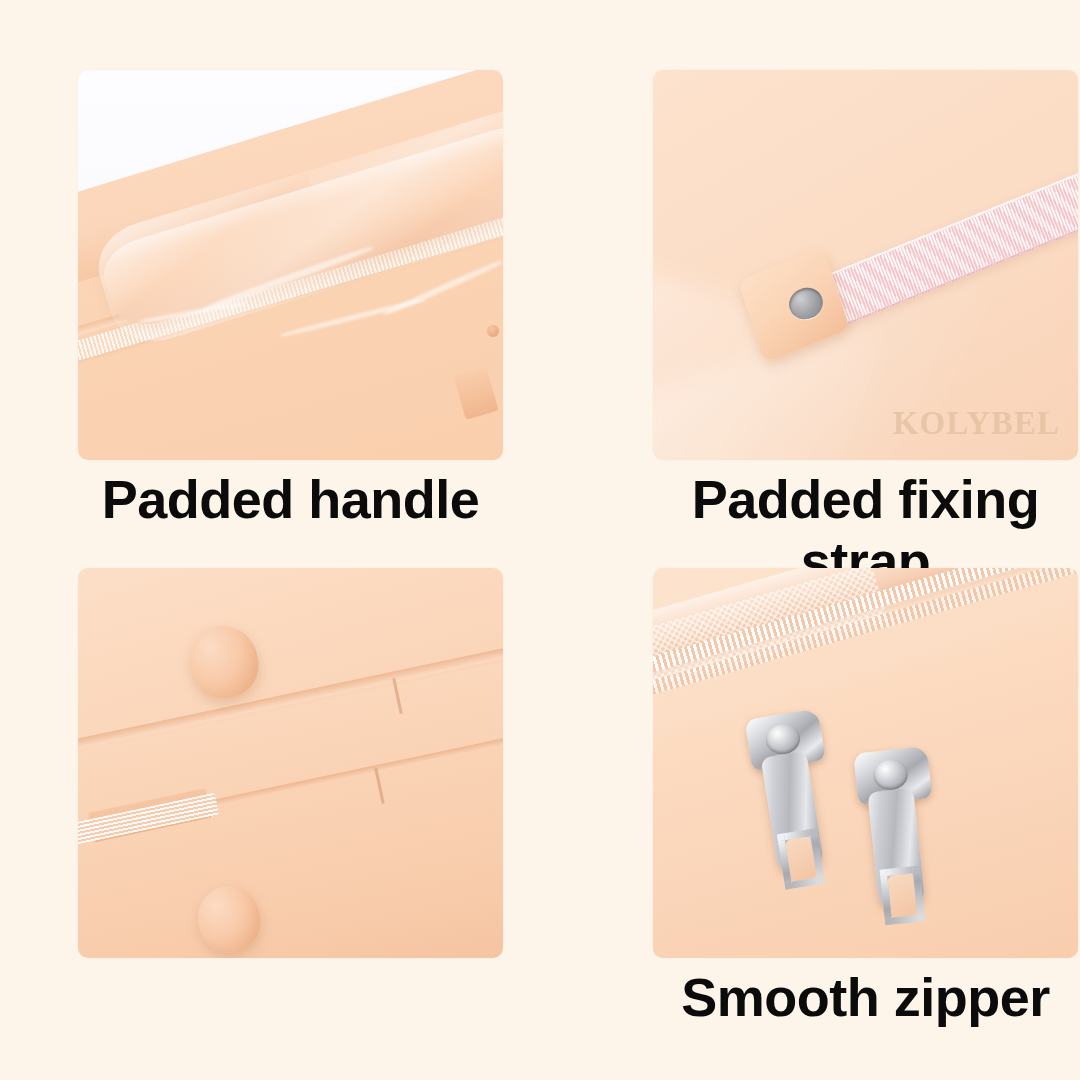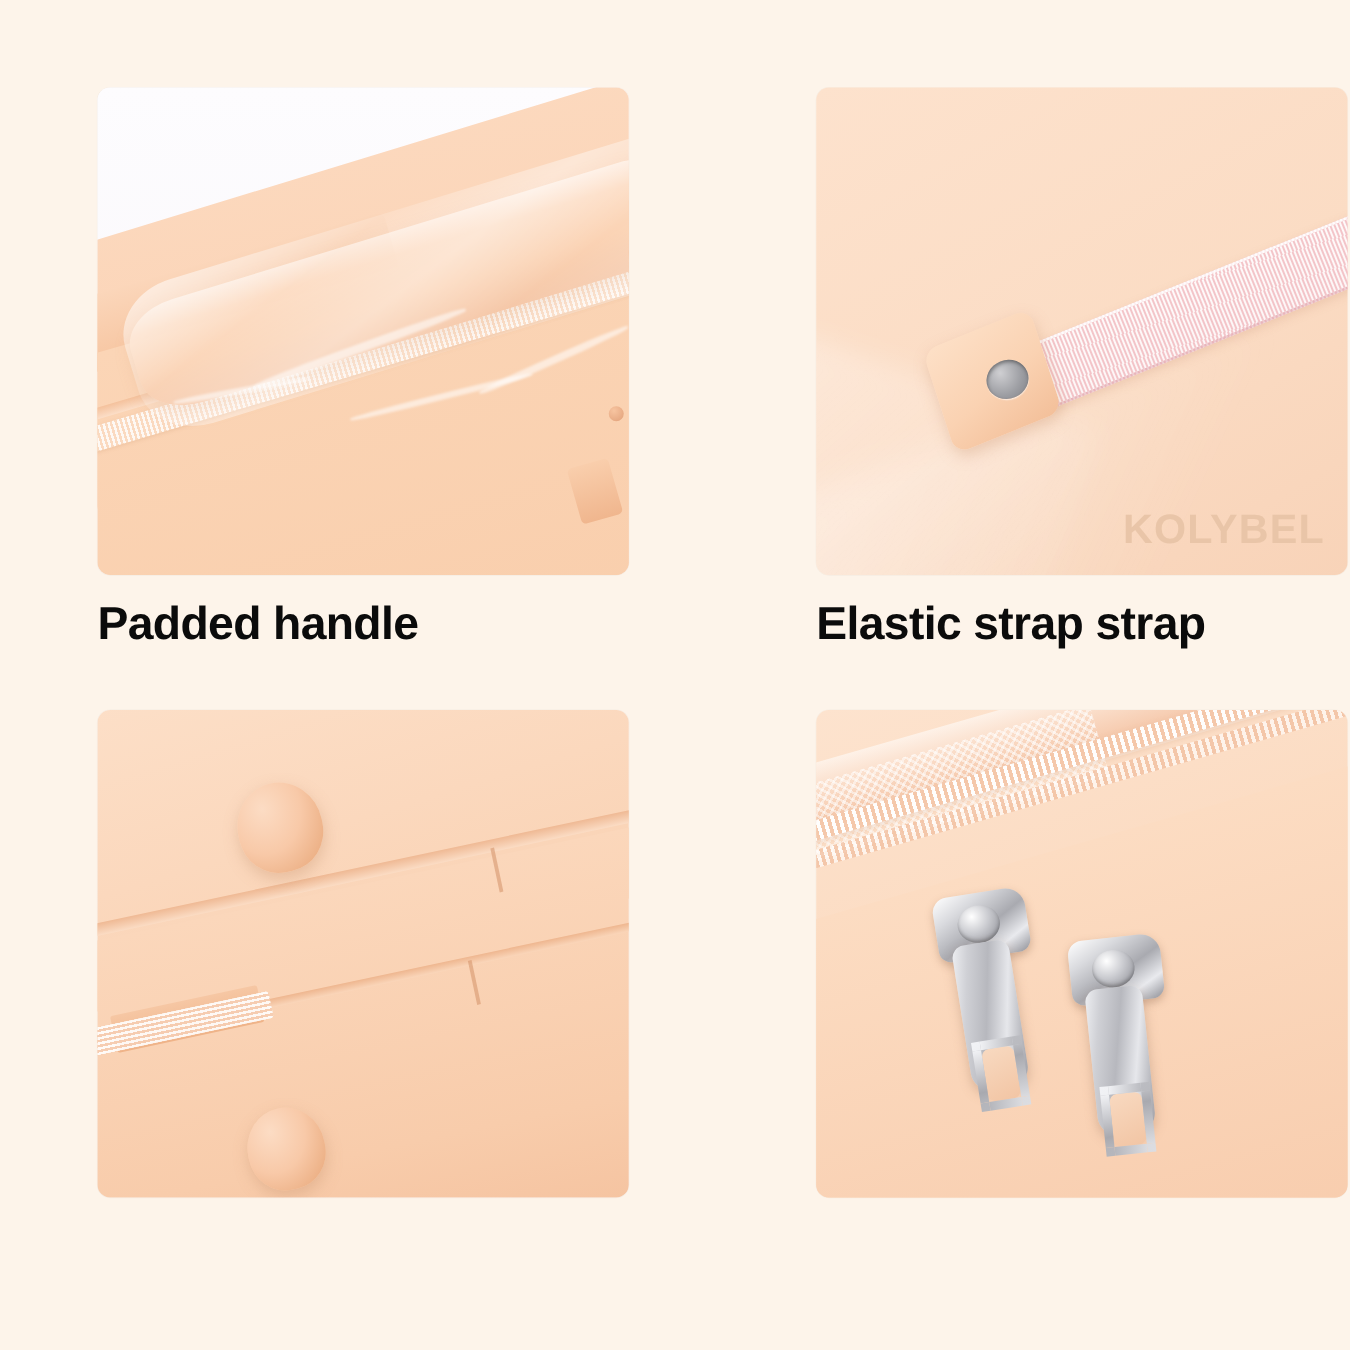--- a/index.html
+++ b/index.html
@@ -49,22 +49,22 @@
     overflow: hidden;
     background: #FCDFC8;
     box-shadow: 0 0 0 0.5px rgba(0,0,0,0.03);
   }
 
   .caption {
     position: absolute;
     left: 0;
     top: 398px;
     width: 425px;
-    text-align: left;
-    font-size: 37px;
+    text-align: center;
+    font-size: 54px;
     font-weight: 700;
     letter-spacing: -0.5px;
     color: #0B0B0B;
     line-height: 62px;
     font-family: "Liberation Sans", sans-serif;
   }
 
   
   .p1 { background: #FBF9FC; }
   .p1 .white-bg {
@@ -214,21 +214,21 @@
     box-shadow: inset 0 2px 3px rgba(0,0,0,.35), 0 1px 1px rgba(255,255,255,.6);
     transform: rotate(-22deg);
   }
   .p2 .watermark {
     position: absolute;
     right: 18px; bottom: 18px;
     font-size: 33px;
     font-weight: 700;
     letter-spacing: 1px;
     color: rgba(232,196,166,.95);
-    font-family: Liberation Sans, sans-serif;
+    font-family: Liberation Serif, serif;
   }
   .p2 .soft-edge {
     position: absolute;
     left: -60px; bottom: -60px;
     width: 260px; height: 220px;
     background: linear-gradient(120deg, rgba(255,255,255,.30), rgba(255,255,255,0));
     transform: rotate(18deg);
     filter: blur(10px);
   }
 
@@ -444,21 +444,21 @@
 
     <div class="feature-cell right">
       <div class="photo p2">
         <div class="sheen"></div>
         <div class="soft-edge"></div>
         <div class="strap"></div>
         <div class="tab"></div>
         <div class="tab-hole"></div>
         <div class="watermark">KOLYBEL</div>
       </div>
-      <div class="caption">Elastic strap strap</div>
+      <div class="caption">Padded fixing strap</div>
     </div>
 
     <div class="feature-cell">
       <div class="photo p3">
         <div class="white-corner"></div>
         <div class="lid"></div>
         <div class="gap-line"></div>
         <div class="base"></div>
         <div class="gap-line2"></div>
         <div class="notch n1"></div>
@@ -487,16 +487,17 @@
         </div>
 
         <div class="puller" id="puller-right">
           <div class="slider"></div>
           <div class="knob"></div>
           <div class="blade"></div>
           <div class="loop-inner"></div>
           <div class="loop"></div>
         </div>
       </div>
+      <div class="caption">Smooth zipper</div>
     </div>
 
   </div>
 </div>
 
 </body></html>

